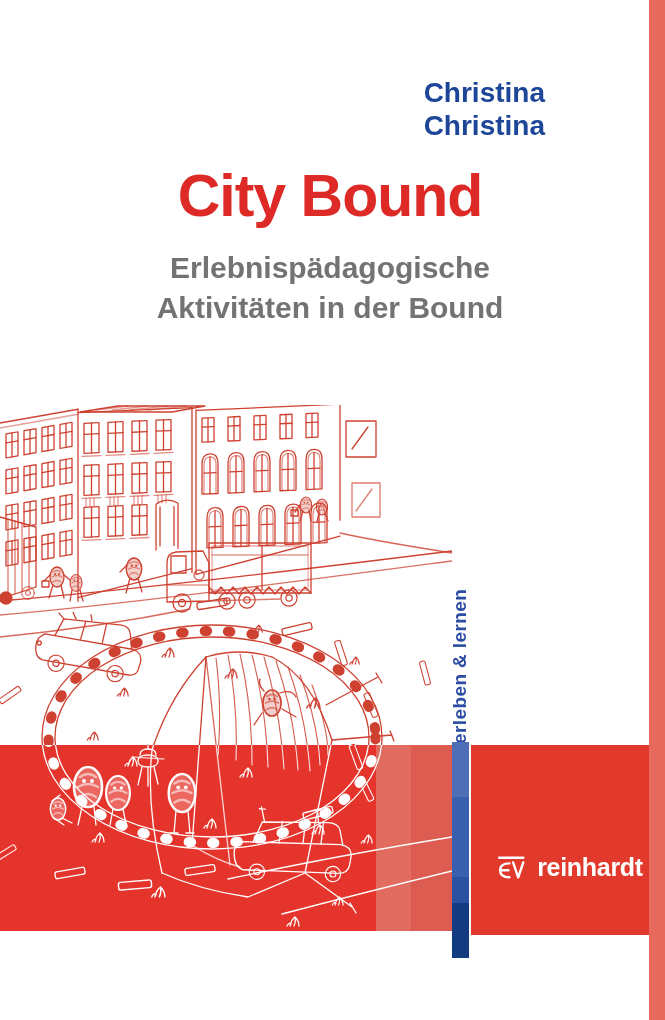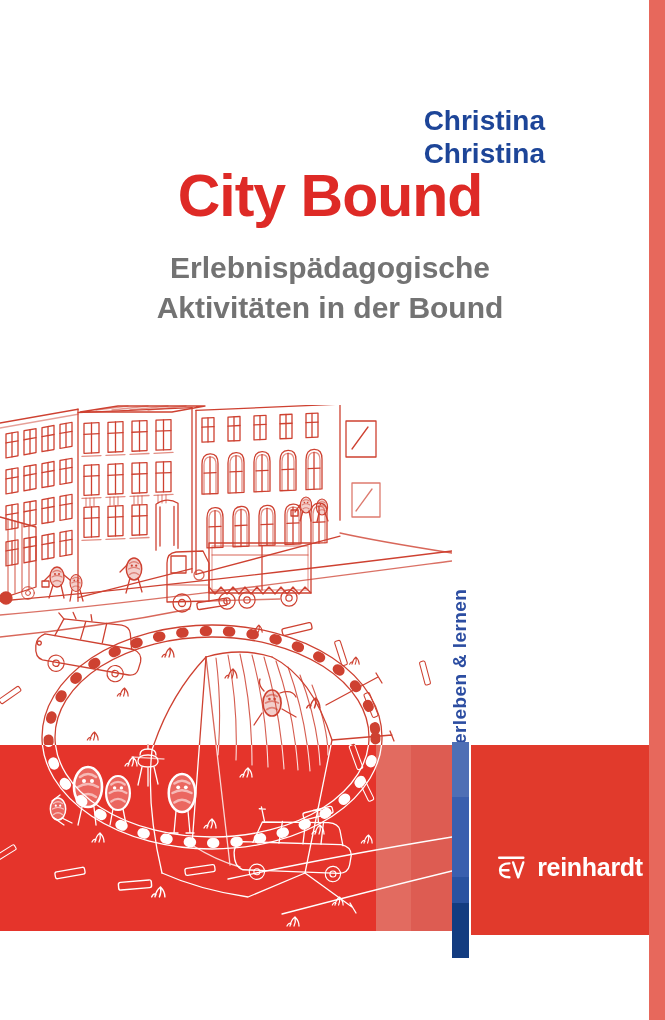--- a/index.html
+++ b/index.html
@@ -2,21 +2,21 @@
 <html><head>
 <meta charset="utf-8">
 <style>
   html,body{margin:0;padding:0;background:#ffffff;}
   .cover{
     position:relative;width:665px;height:1020px;background:#ffffff;
     overflow:hidden;font-family:"Liberation Sans",sans-serif;
   }
   .author{
     position:absolute;top:76px;right:120px;text-align:right;
-    font-size:28px;line-height:33px;font-weight:700;color:#1d4598;margin-top:28px;
+    font-size:28px;line-height:33px;font-weight:700;color:#1d4598;
   }
   .title{
     position:absolute;top:162px;left:0;width:660px;margin:0;text-align:center;
     font-size:59px;font-weight:700;color:#de2a26;letter-spacing:-1px;
   }
   .subtitle{
     position:absolute;top:248px;left:0;width:660px;text-align:center;
     font-size:30px;line-height:40px;font-weight:700;color:#737373;
   }
   .illus{position:absolute;left:0;top:405px;display:block;}

